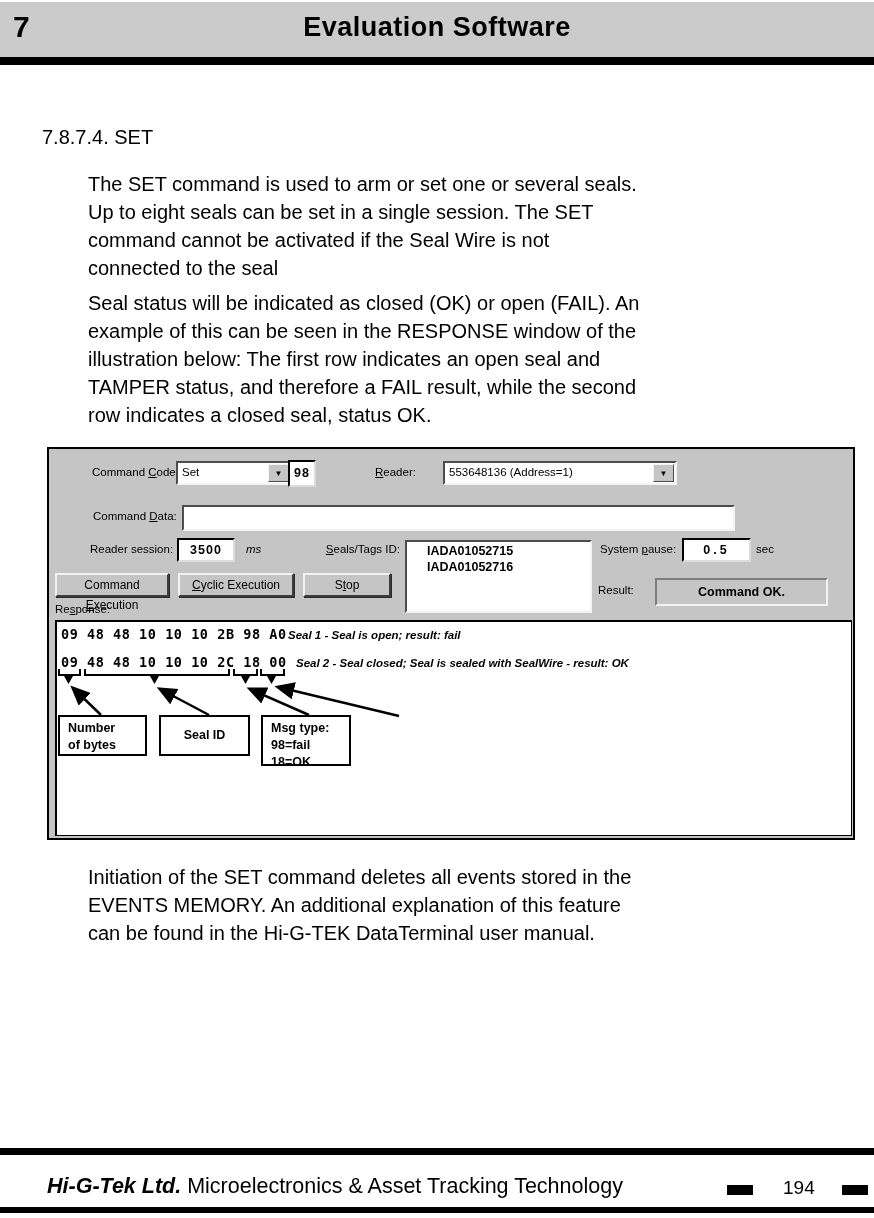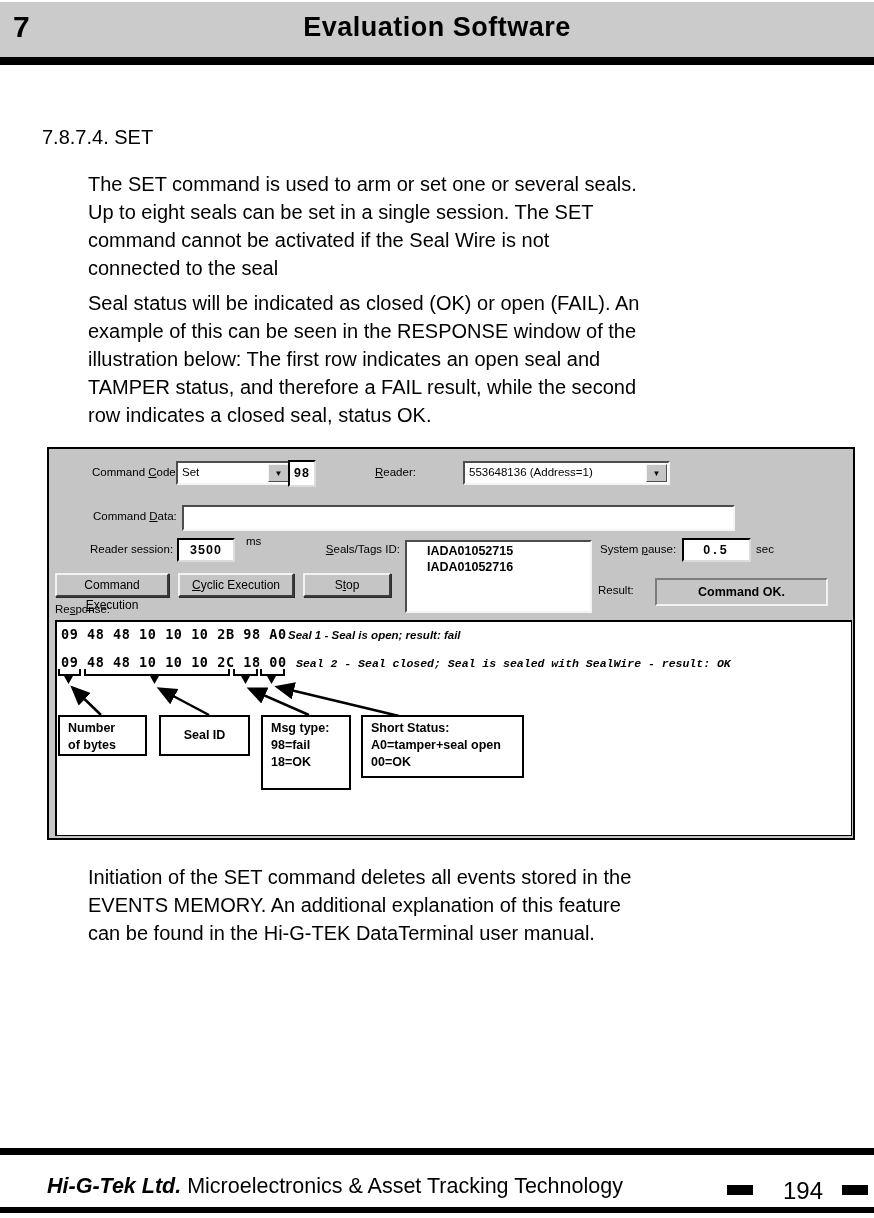--- a/index.html
+++ b/index.html
@@ -55,21 +55,21 @@
              font-weight:bold; font-size:12.5px; line-height:17px; padding:3px 8px; white-space:pre-line; }
   .callout.center { display:flex; align-items:center; justify-content:center; }
 
   
   .f-line1 { position:absolute; left:0; top:1148px; width:874px; height:7px; background:#000; }
   .f-line2 { position:absolute; left:0; top:1207px; width:874px; height:6px; background:#000; }
   .f-text { position:absolute; left:10px; top:1174px; font-size:21.5px; white-space:nowrap;margin-left:37px; }
   .f-company { font-weight:bold; font-style:italic; }
   .f-sq { position:absolute; width:26px; height:10px; background:#000; top:1185px; }
   .f-sq1 { left:727px; } .f-sq2 { left:842px; }
-  .f-page { position:absolute; left:783px; top:1177px; font-size:24px; }
+  .f-page { position:absolute; left:783px; top:1177px; font-size:19px; }
 </style>
 </head>
 <body>
 
 <div class="page">
 
   <div class="hdr-band">
     <div class="hdr-num">7</div>
     <div class="hdr-title">Evaluation Software</div>
   </div>
@@ -92,31 +92,31 @@
   <div class="fig">
     <div class="fig-inner">
 
       <div class="lbl" style="left:43px; top:17px;">Command <u>C</u>ode:</div>
       <div class="sunken" style="left:127px; top:12px; width:116px; height:24px;">
         <div class="dd-text">Set</div>
         <div class="dd-btn">▼</div>
       </div>
       <div class="valbox" style="left:239px; top:11px; width:28px; height:27px; line-height:23px; letter-spacing:1px;">98</div>
       <div class="lbl" style="left:326px; top:17px;"><u>R</u>eader:</div>
-      <div class="sunken" style="left:414px; top:12px; width:207px; height:24px;">
+      <div class="sunken" style="left:394px; top:12px; width:234px; height:24px;">
         <div class="dd-text">553648136 (Address=1)</div>
         <div class="dd-btn">▼</div>
       </div>
 
       <div class="lbl" style="left:44px; top:61px;">Command <u>D</u>ata:</div>
       <div class="sunken" style="left:133px; top:56px; width:553px; height:26px;"></div>
 
       <div class="lbl" style="left:41px; top:94px;">Reader session:</div>
       <div class="valbox" style="left:128px; top:89px; width:58px; height:24px; line-height:20px; letter-spacing:1px;">3500</div>
-      <div class="lbl" style="left:197px; top:86px;">ms</div>
+      <div class="lbl" style="left:197px; top:94px;font-style:italic;">ms</div>
 
       <div class="lbl" style="left:271px; top:94px; width:80px; text-align:right;"><u>S</u>eals/Tags ID:</div>
       <div class="listbox" style="left:356px; top:91px; width:187px; height:73px;">IADA01052715
 IADA01052716</div>
 
       <div class="lbl" style="left:551px; top:94px;">System <u>p</u>ause:</div>
       <div class="valbox" style="left:633px; top:89px; width:69px; height:24px; line-height:20px; letter-spacing:3px;">0.5</div>
       <div class="lbl" style="left:707px; top:94px;">sec</div>
 
       <div class="btn" style="left:6px; top:124px; width:114px; height:24px; line-height:20px;">Command <u>E</u>xecution</div>
@@ -125,21 +125,21 @@
 
       <div class="lbl" style="left:549px; top:135px;">Result:</div>
       <div class="resbox" style="left:606px; top:129px; width:173px; height:28px; line-height:24px;">Command OK.</div>
 
       <div class="lbl" style="left:6px; top:154px;">Re<u>s</u>ponse:</div>
 
       <div class="resp">
         <div class="hex" style="left:4px; top:4px;">09 48 48 10 10 10 2B 98 A0</div>
         <div class="note" style="left:231px; top:7px;">Seal 1 - Seal is open; result: fail</div>
         <div class="hex" style="left:4px; top:32px;">09 48 48 10 10 10 2C 18 00</div>
-        <div class="note" style="left:239px; top:35px;font-family:Liberation Mono, monospace;">Seal 2 - Seal closed; Seal is sealed with SealWire - result: OK</div>
+        <div class="note" style="left:239px; top:35px;">Seal 2 - Seal closed; Seal is sealed with SealWire - result: OK</div>
 
         <svg class="overlay" viewBox="0 0 795 120" xmlns="http://www.w3.org/2000/svg">
           <defs>
             <marker id="ah" markerWidth="9" markerHeight="9" refX="6.5" refY="3.5" orient="auto">
               <path d="M0,0 L8,3.5 L0,7 z" fill="#000"></path>
             </marker>
           </defs>
           <g stroke="#000" stroke-width="2" fill="none">
             <polyline points="2,3 2,9 23,9 23,3"></polyline>
             <polyline points="28,3 28,9 172,9 172,3"></polyline>
@@ -156,26 +156,23 @@
             <line x1="44" y1="49" x2="16" y2="22" marker-end="url(#ah)"></line>
             <line x1="152" y1="49" x2="103" y2="23" marker-end="url(#ah)"></line>
             <line x1="252" y1="49" x2="193" y2="23" marker-end="url(#ah)"></line>
             <line x1="342" y1="50" x2="221" y2="21" marker-end="url(#ah)"></line>
           </g>
         </svg>
 
         <div class="callout" style="left:1px; top:93px; width:89px; height:41px;">Number
 of bytes</div>
         <div class="callout center" style="left:102px; top:93px; width:91px; height:41px;">Seal ID</div>
-        <div class="callout" style="left:204px; top:93px; width:90px; height:75px;">Msg type:
+        <div class="callout" style="left:204px; top:93px; width:90px; height:51px;">Msg type:
 98=fail
 18=OK</div>
-        <div class="callout" style="left:304px; top:93px; width:163px; height:63px;">Short Status:
-A0=tamper+seal open
-00=OK</div>
       </div>
 
     </div>
   </div>
 
   <div class="f-line1"></div>
   <div class="f-text">
     <span class="f-company">Hi-G-Tek Ltd.</span>
     <span> </span>
     <span>Microelectronics &amp; Asset Tracking Technology</span>

